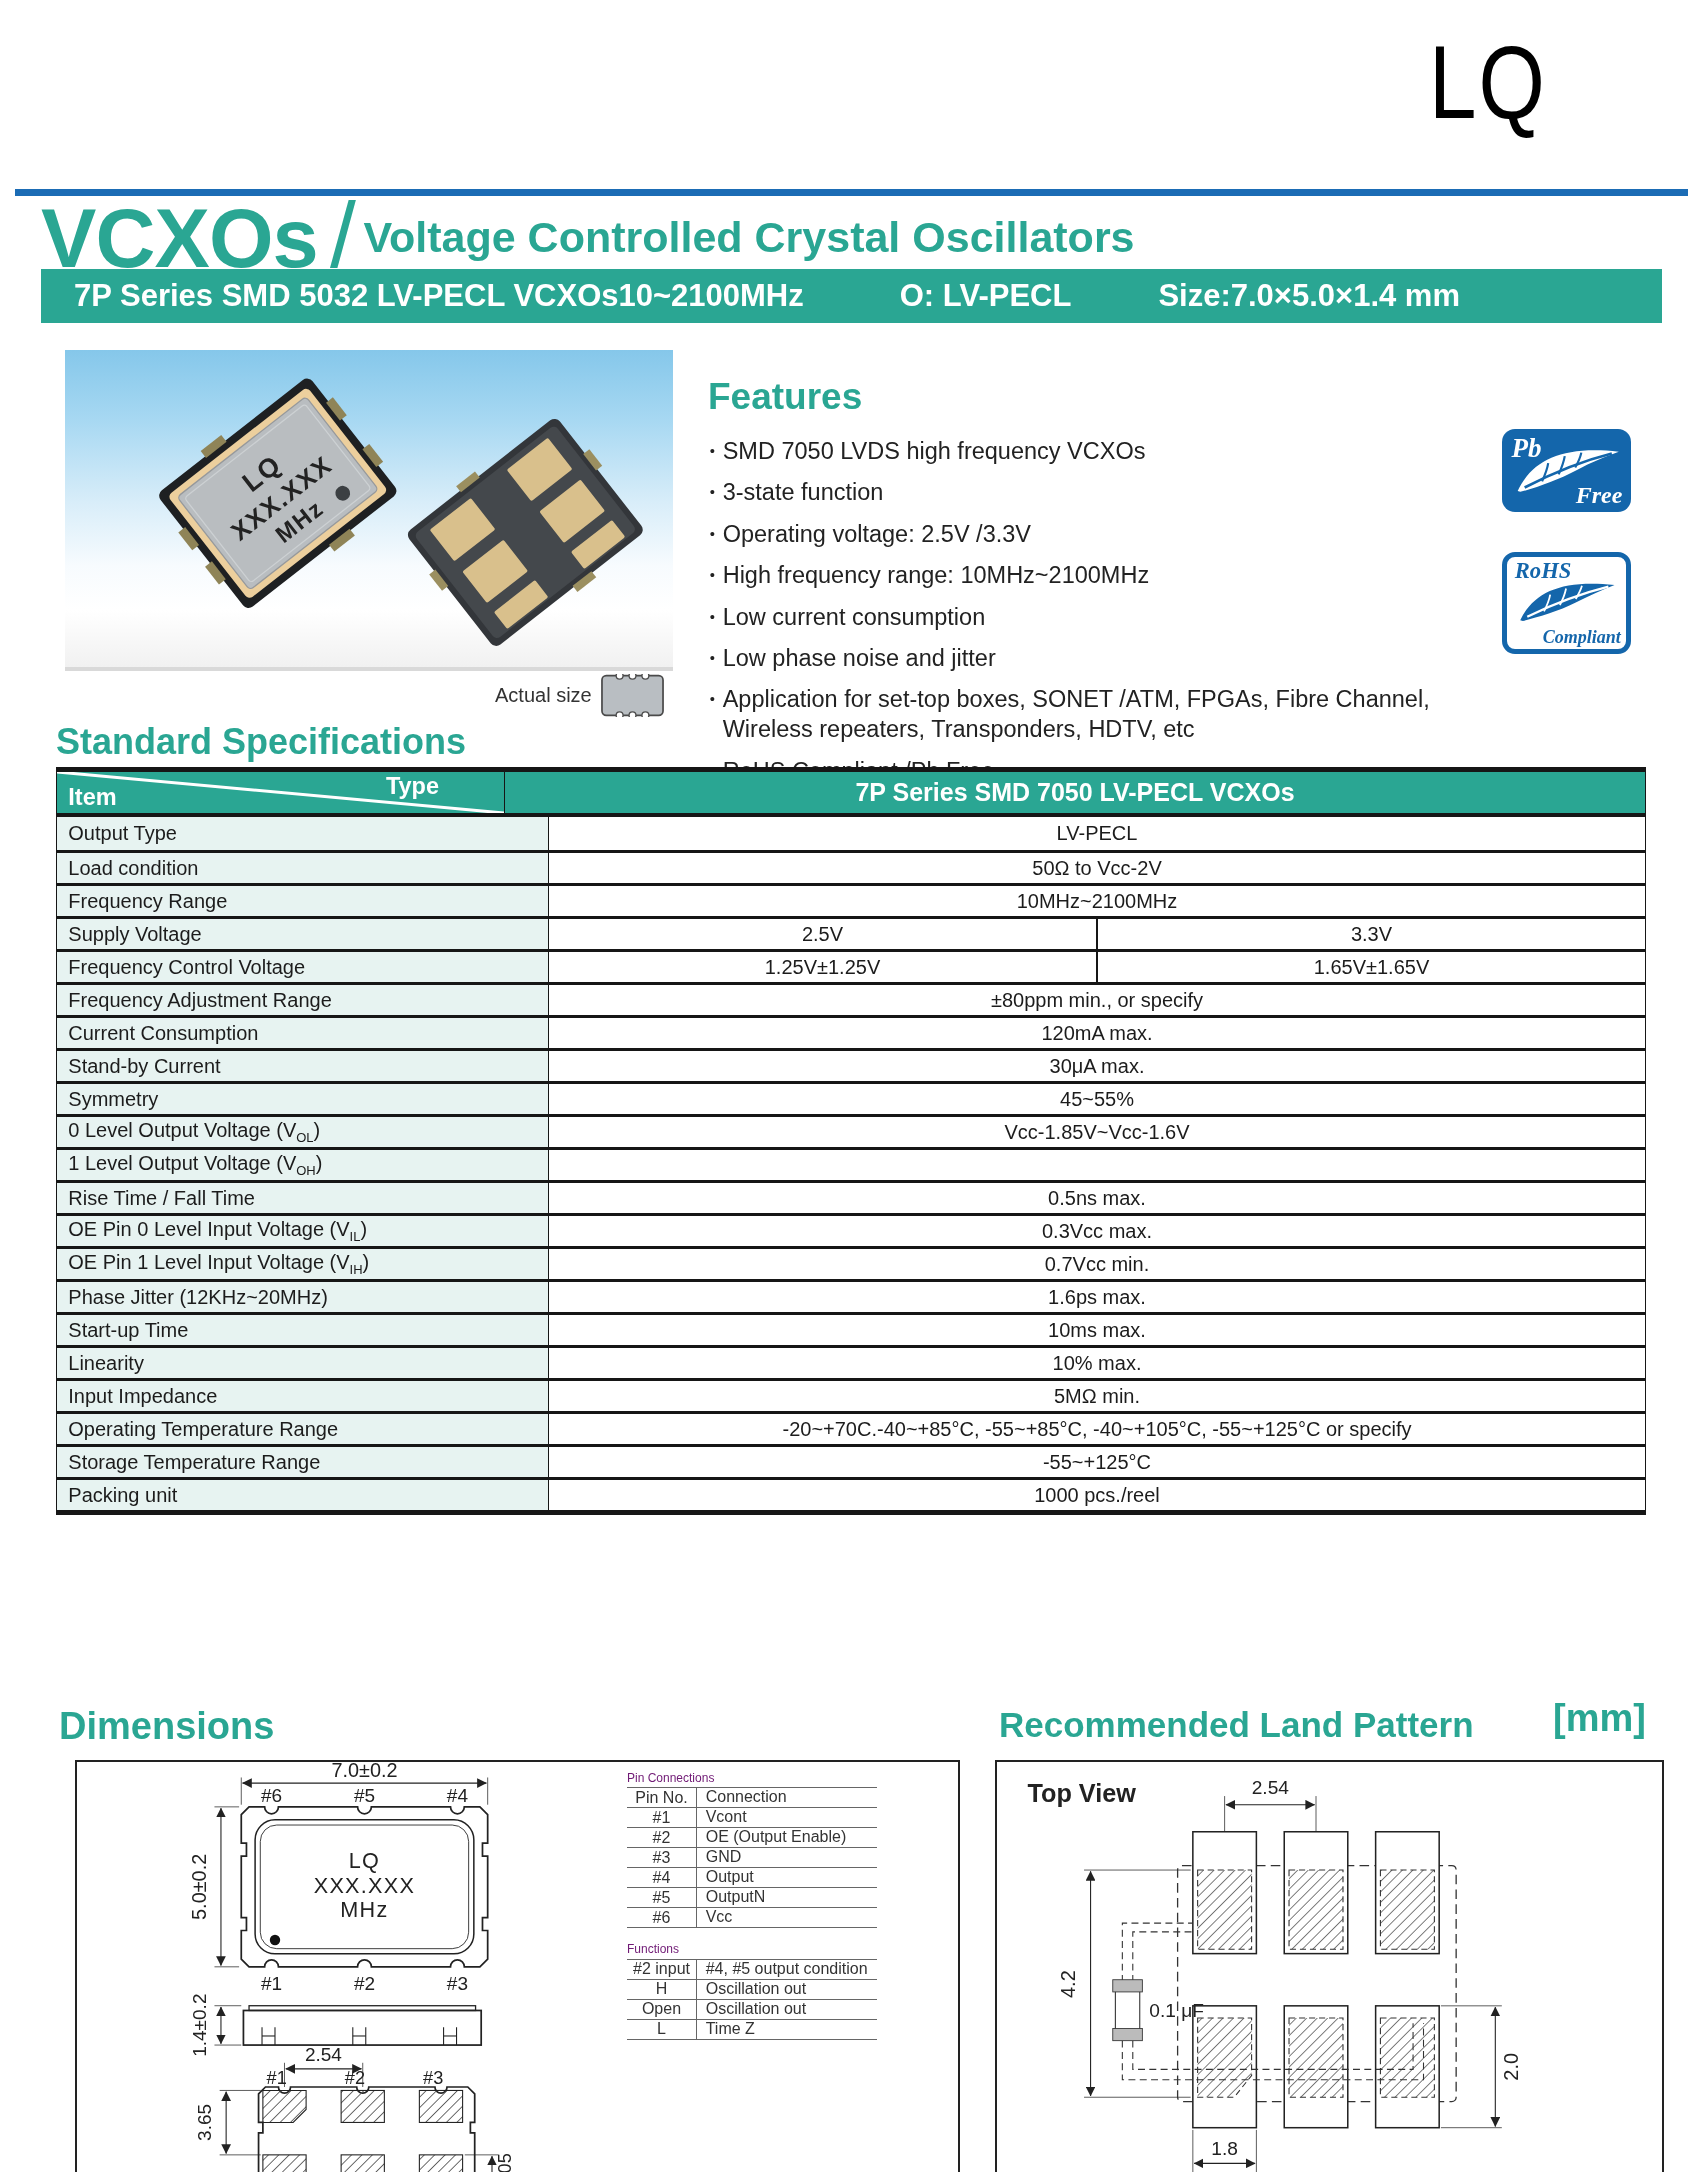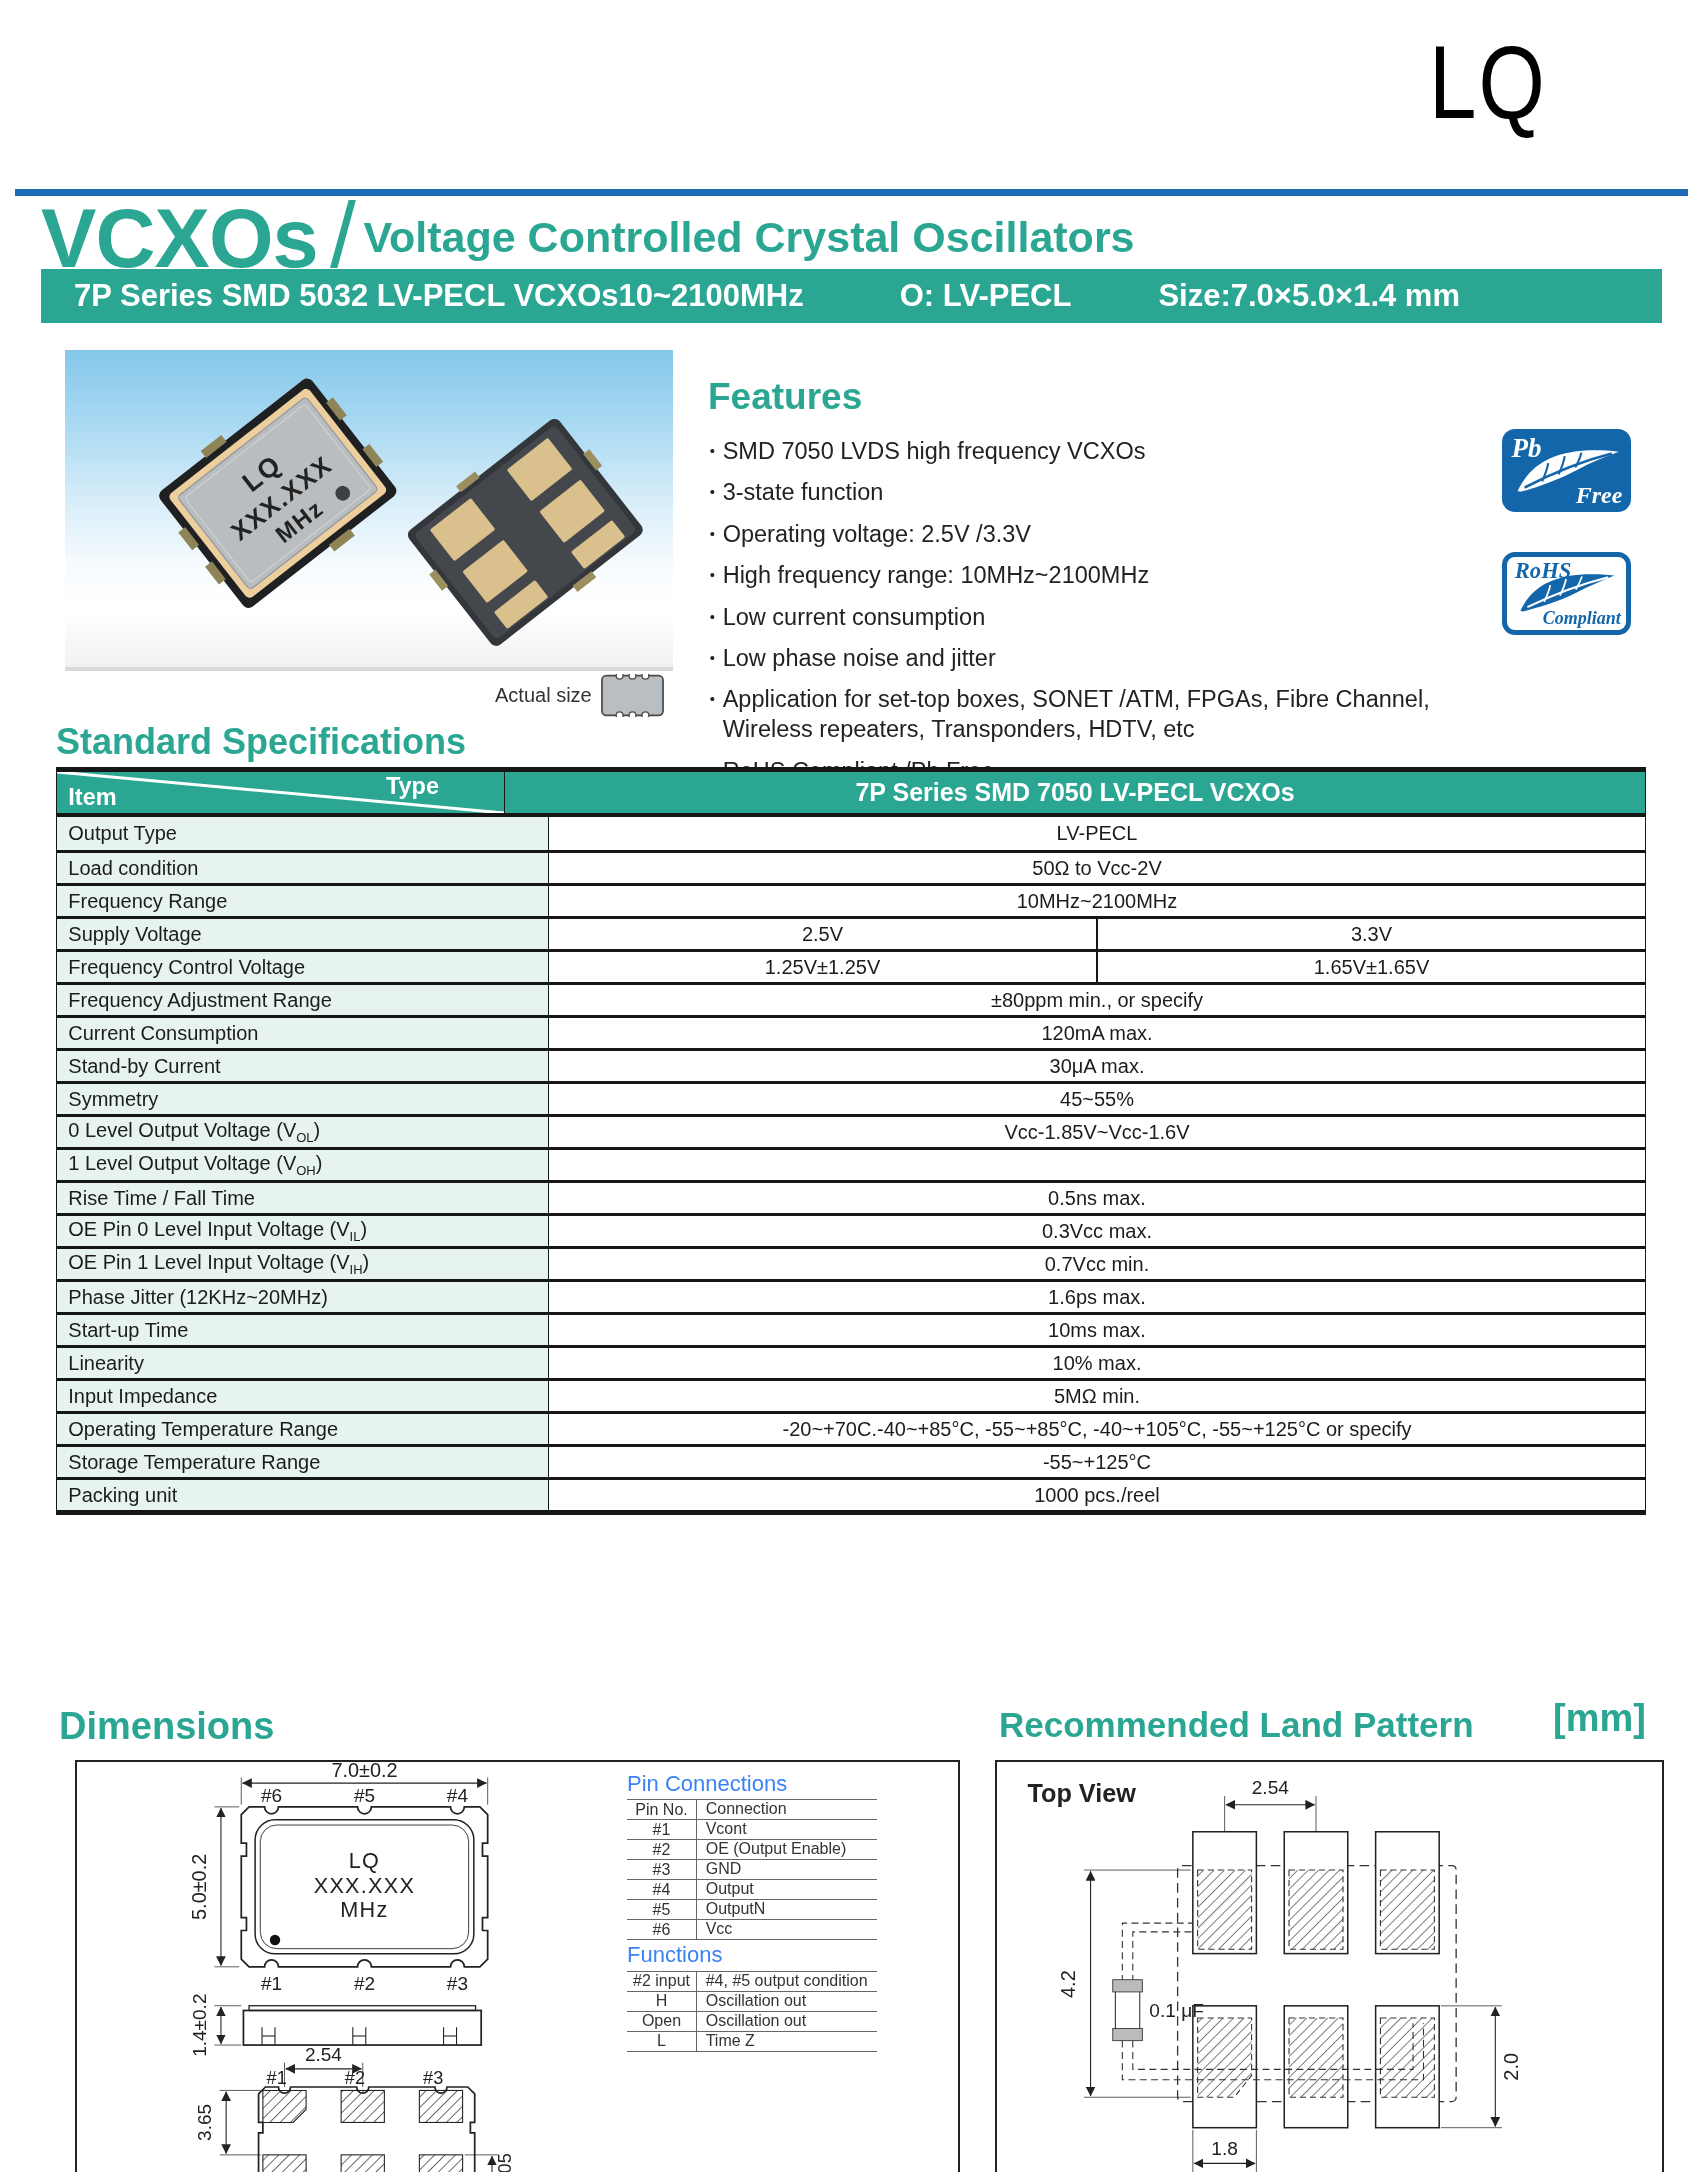--- a/index.html
+++ b/index.html
@@ -25,21 +25,21 @@
   .actual-size { position:absolute; left:495px; top:674px; display:flex; align-items:center; gap:7.8px; }
   .actual-size .as-label { font-size:20px; color:#333; }
 
   .features { position:absolute; left:708px; top:376px; width:769px; }
   .features h2 { font-size:37px; font-weight:bold; color:#2aa693; margin-bottom:18px; }
   .feat { display:flex; font-size:23.5px; color:#222; margin-bottom:11.3px; line-height:1.28; }
   .feat .bullet { font-size:14.8px; margin:6px 7.8px 0 1.7px; }
 
   .badge { position:absolute; left:1502px; width:129px; border-radius:13px; overflow:hidden; }
   .badge-pb { top:429px; height:83px; background:#1466ab; }
-  .badge-rohs { top:552px; height:83px; background:#fff; border:5.6px solid #1466ab; }
+  .badge-rohs { top:552px; height:102px; background:#fff; border:5.6px solid #1466ab; }
   .badge svg { position:absolute; inset:0; width:100%; height:100%; }
   .badge .t1,.badge .t2 { position:absolute; font-family:"Liberation Serif", serif; font-style:italic; font-weight:bold; }
   .badge-pb .t1 { left:9.6px; top:3.5px; font-size:27px; color:#fff; }
   .badge-pb .t2 { right:8.7px; bottom:3.5px; font-size:24px; color:#fff; }
   .badge-rohs .t1 { left:7.8px; top:0.9px; font-size:22.6px; color:#1466ab; }
   .badge-rohs .t2 { right:5.2px; bottom:0.9px; font-size:18px; color:#1466ab; }
 
   .spec-heading { position:absolute; left:56px; top:721px; font-size:36px; font-weight:bold; color:#2aa693; }
   .spec-table { position:absolute; left:56px; top:767px; width:1590px; border:1.7px solid #161616; border-top-width:5.2px; border-bottom-width:5.2px; background:#fff; }
   .spec-header { display:flex; height:45px; background:#2aa693; border-bottom:4.3px solid #161616; }
@@ -58,21 +58,21 @@
 
   .dims-heading { position:absolute; left:59px; top:1705px; font-size:38px; font-weight:bold; color:#2aa693; }
   .land-heading { position:absolute; left:999px; top:1705px; font-size:35px; font-weight:bold; color:#2aa693; }
   .mm-label { position:absolute; left:1553px; top:1697px; font-size:38px; font-weight:bold; color:#2aa693; }
   .dims-box { position:absolute; left:75px; top:1760px; width:885px; height:456px; border:2.6px solid #222; }
   .land-box { position:absolute; left:995px; top:1760px; width:669px; height:456px; border:2.6px solid #222; }
   .dims-box > svg, .land-box > svg { position:absolute; inset:0; width:100%; height:100%; }
 
   .pt-wrap { position:absolute; left:550px; top:8.7px; width:250px; }
   .pt-wrap2 { position:absolute; left:550px; top:180px; width:250px; }
-  .pt-title { font-size:22px; color:#3b82f6; margin-bottom:2.6px; }
+  .pt-title { font-size:12px; color:#701a75; margin-bottom:2.6px; }
   .pt-table { border-top:0.9px solid #666; }
   .pt-row { display:flex; border-bottom:0.9px solid #666; height:20px; align-items:flex-start; }
   .pt-cell { font-size:16px; color:#333; }
   .pt-cell.c0 { width:70px; text-align:center; border-right:0.9px solid #666; align-self:stretch; display:flex; align-items:center; justify-content:center; }
   .pt-cell.c1 { flex:1; padding-left:8.7px; }
 
   svg text { font-family:"Liberation Sans", sans-serif; fill:#222; }
 </style>
 </head>
 <body>

